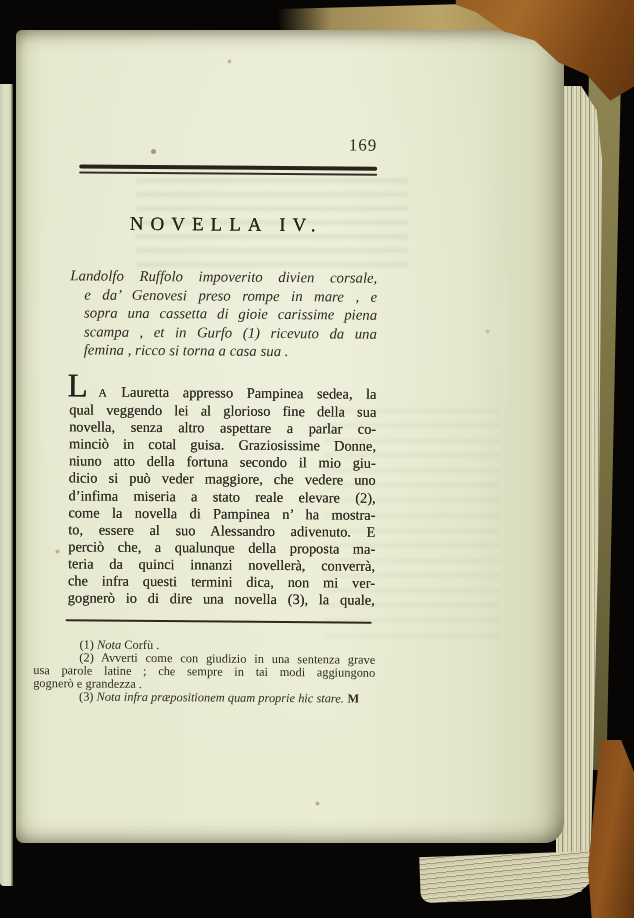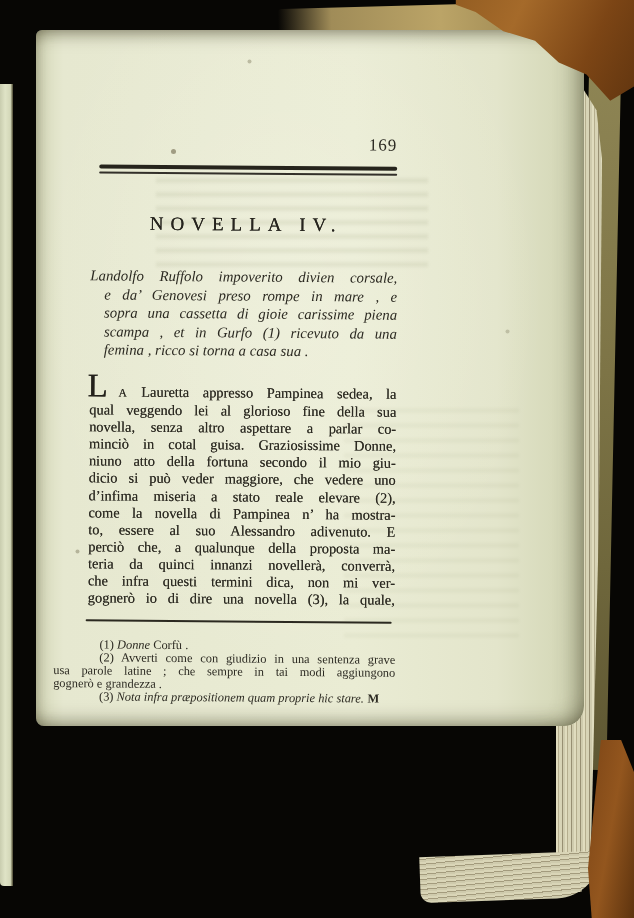--- a/index.html
+++ b/index.html
@@ -50,32 +50,31 @@
   }
   
   .leather-bottom {
     position:absolute; left:588px; top:740px; width:46px; height:178px; z-index:3;
     background:linear-gradient(100deg,#7c4516,#93561e 50%,#5d330e);
     clip-path:polygon(28% 0, 72% 0, 100% 18%, 100% 100%, 8% 100%, 0 72%, 16% 30%);
   }
 
   
   .page {
-    position:absolute; left:16px; top:30px; width:548px; height:696px; z-index:2;
+    position:absolute; left:16px; top:30px; width:548px; height:813px; z-index:2;
     border-radius:6px 16px 20px 8px;
     background:
       radial-gradient(ellipse at 46% 38%, rgba(255,255,248,.22), rgba(0,0,0,0) 62%),
       linear-gradient(90deg,#d7dabb 0%,#e6e8d0 5%,#eaecd4 58%,#e3e5cb 84%,#d5d8b8 96%,#c6c9a8 100%);
     box-shadow:
       inset 0 14px 18px -12px rgba(60,55,30,.55),
       inset -18px 0 26px -14px rgba(60,55,30,.45),
       inset 0 -16px 20px -14px rgba(60,55,30,.5),
       inset 10px 0 16px -10px rgba(60,55,30,.35);
     overflow:hidden;
-    margin-left:20px;
   }
 
   .content { position:absolute; inset:0; transform:rotate(.45deg); transform-origin:520px 40px; color:#2c2a22; }
 
   
   .ghost { position:absolute; filter:blur(1.4px); pointer-events:none; }
   .ghost-a { left:120px; top:148px; width:272px; height:96px; opacity:.5;
     background:repeating-linear-gradient(180deg, rgba(95,100,60,.17) 0 5px, rgba(95,100,60,0) 5px 14px); }
   .ghost-b { left:308px; top:378px; width:175px; height:232px; opacity:.28;
     background:repeating-linear-gradient(180deg, rgba(95,100,60,.17) 0 5px, rgba(95,100,60,0) 5px 15px); }
@@ -172,21 +171,21 @@
             <div class="body-line">perciò che, a qualunque della proposta ma-</div>
             <div class="body-line">teria da quinci innanzi novellerà, converrà,</div>
             <div class="body-line">che infra questi termini dica, non mi ver-</div>
             <div class="body-line">gognerò io di dire una novella (3), la quale,</div>
           </div>
       </div>
 
       <div class="fn-rule"></div>
 
       <div class="footnotes">
-          <div class="fn-line"><span class="r">(1) </span><span class="i">Donne</span><span class="r"> Corfù .</span></div>
+          <div class="fn-line"><span class="r">(1) </span><span class="i">Nota</span><span class="r"> Corfù .</span></div>
           <div class="fn-line"><span class="r">(2) Avverti come con giudizio in una sentenza grave</span><span class="i"></span><span class="r"></span></div>
           <div class="fn-line"><span class="r">usa parole latine ; che sempre in tai modi aggiungono</span><span class="i"></span><span class="r"></span></div>
           <div class="fn-line"><span class="r">gognerò e grandezza .</span><span class="i"></span><span class="r"></span></div>
           <div class="fn-line"><span class="r">(3) </span><span class="i">Nota infra præpositionem quam proprie hic stare.</span><span class="r"> M</span></div>
         </div>
 
     </div>
   </div>
 
   <div class="leather-top"></div>

